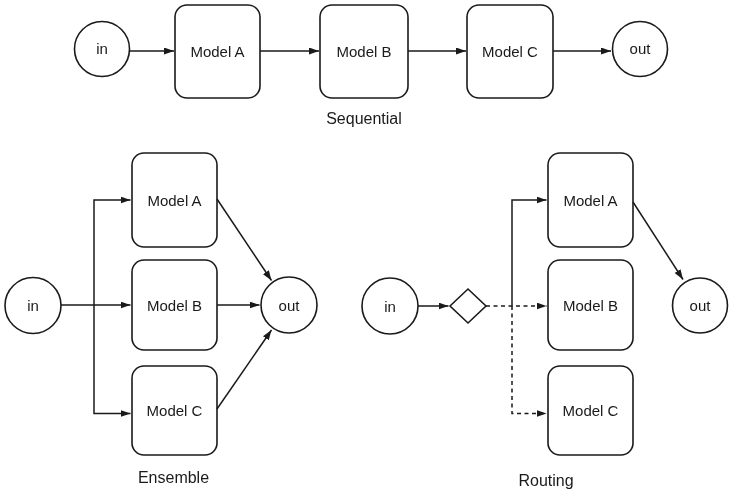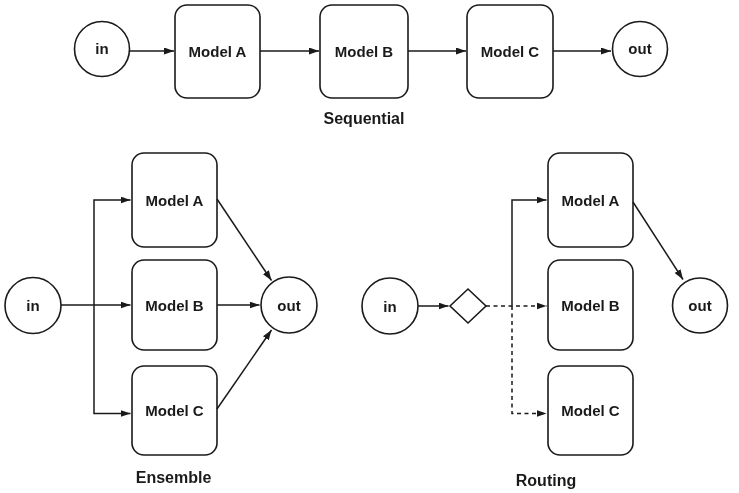--- a/index.html
+++ b/index.html
@@ -3,21 +3,20 @@
 <meta charset="utf-8">
 <style>
   :root { --ink:#1a1a1a; --bg:#ffffff; }
   html,body { margin:0; padding:0; background:var(--bg); }
   .canvas {
     position:relative;
     width:739px; height:493px;
     background:var(--bg);
     font-family:"Liberation Sans", sans-serif;
     overflow:hidden;
-    font-weight:bold;
   }
   svg { display:block; }
   .shape { fill:var(--bg); stroke:var(--ink); stroke-width:1.6; }
   .edge  { fill:none; stroke:var(--ink); stroke-width:1.5; }
   .dashed { stroke-dasharray:4 3.5; }
   text {
     font-family:"Liberation Sans", sans-serif;
     font-size:15px;
     fill:var(--ink);
     text-anchor:middle;

